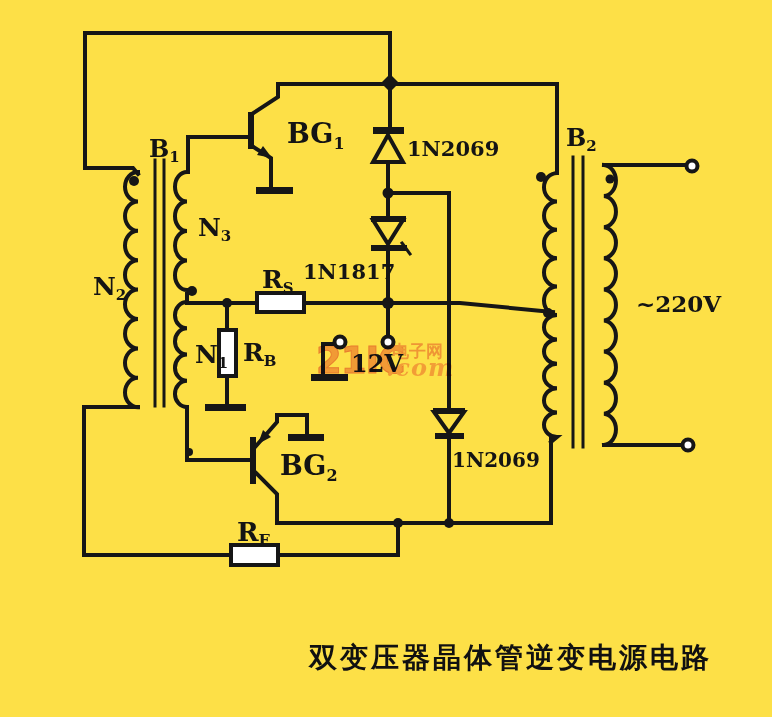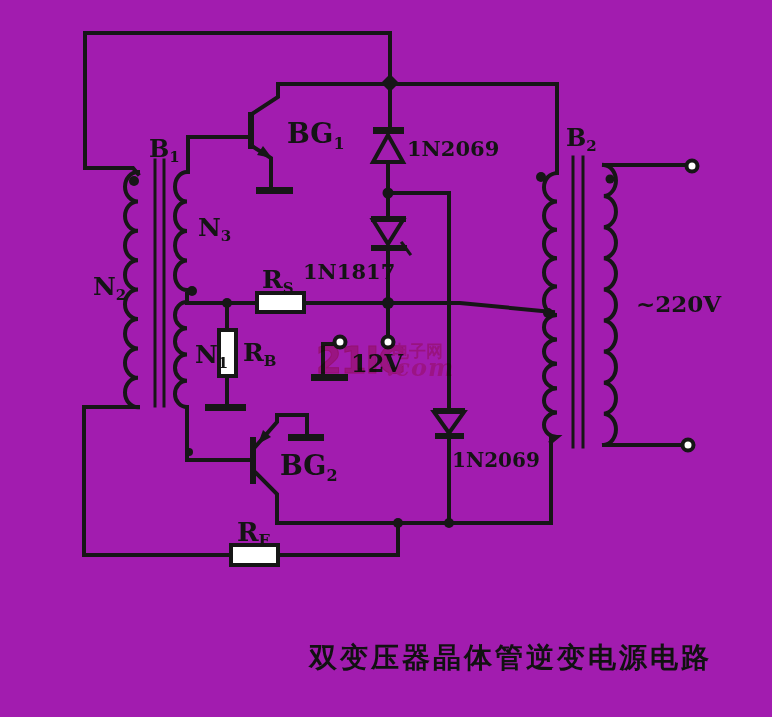--- a/index.html
+++ b/index.html
@@ -1,16 +1,16 @@
 <!DOCTYPE html>
 <html><head>
 <meta charset="utf-8">
 <style>
   html,body{margin:0;padding:0;background:#ffffff;}
-  .stage{position:relative;width:772px;height:717px;background:#a21caf;overflow:hidden;
+  .stage{position:relative;width:772px;height:717px;background:#fde047;overflow:hidden;
          font-family:"DejaVu Serif","Liberation Serif",serif;}
   svg{position:absolute;left:0;top:0;}
   .ink{stroke:#161616;fill:none;stroke-width:4;stroke-linecap:square;stroke-linejoin:miter;}
   .thin{stroke-width:3;}
   .fillink{fill:#161616;stroke:none;}
   .box{fill:#ffffff;stroke:#161616;stroke-width:4;}
   .lbl{fill:#141414;font-family:"DejaVu Serif","Liberation Serif",serif;font-weight:700;}
   .cn{font-family:"DejaVu Serif","Liberation Serif",serif;}
   .wm{mix-blend-mode:multiply;opacity:0.88;}
 </style>

